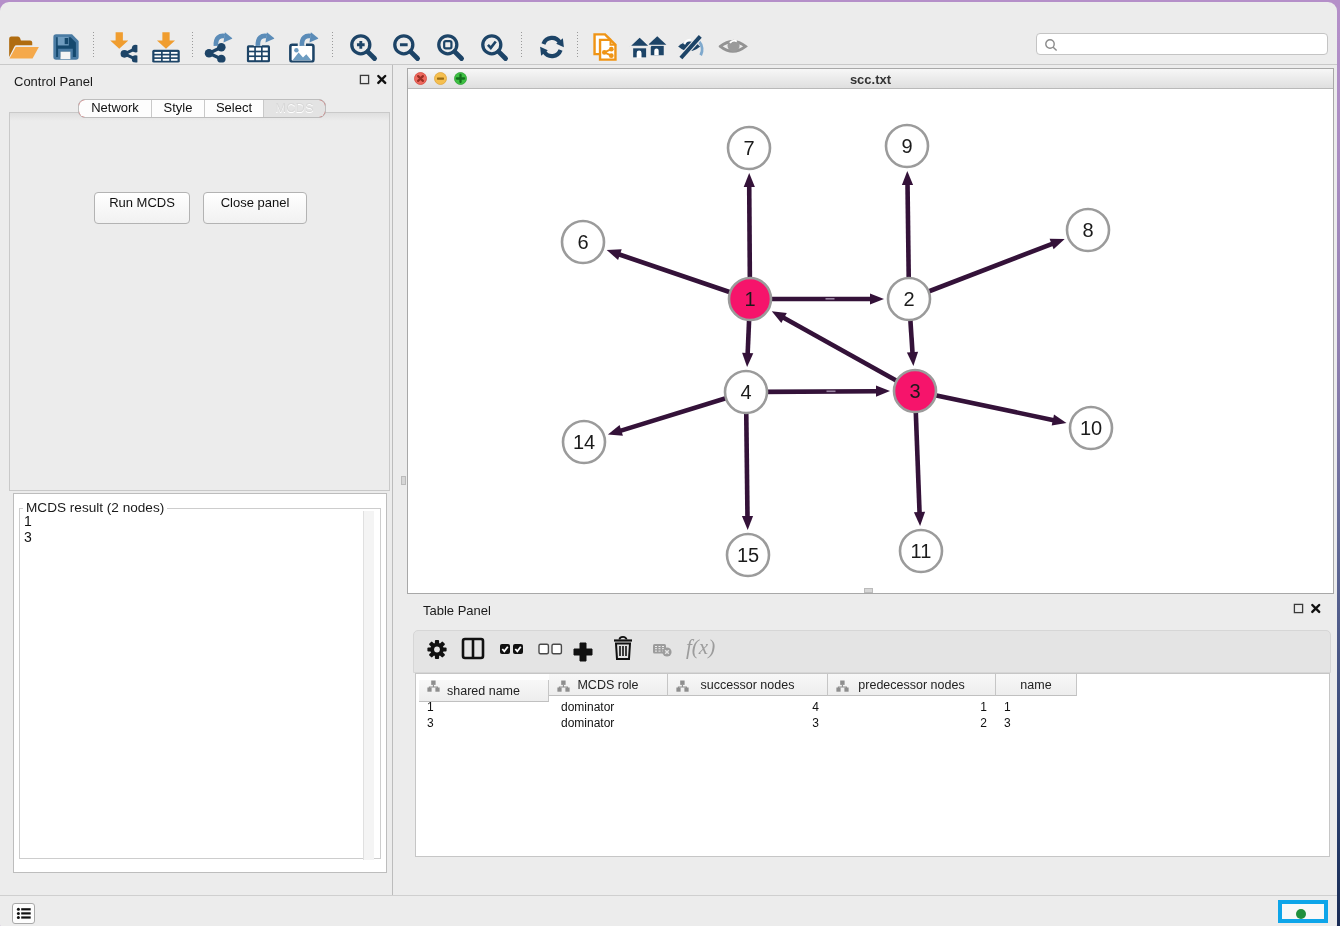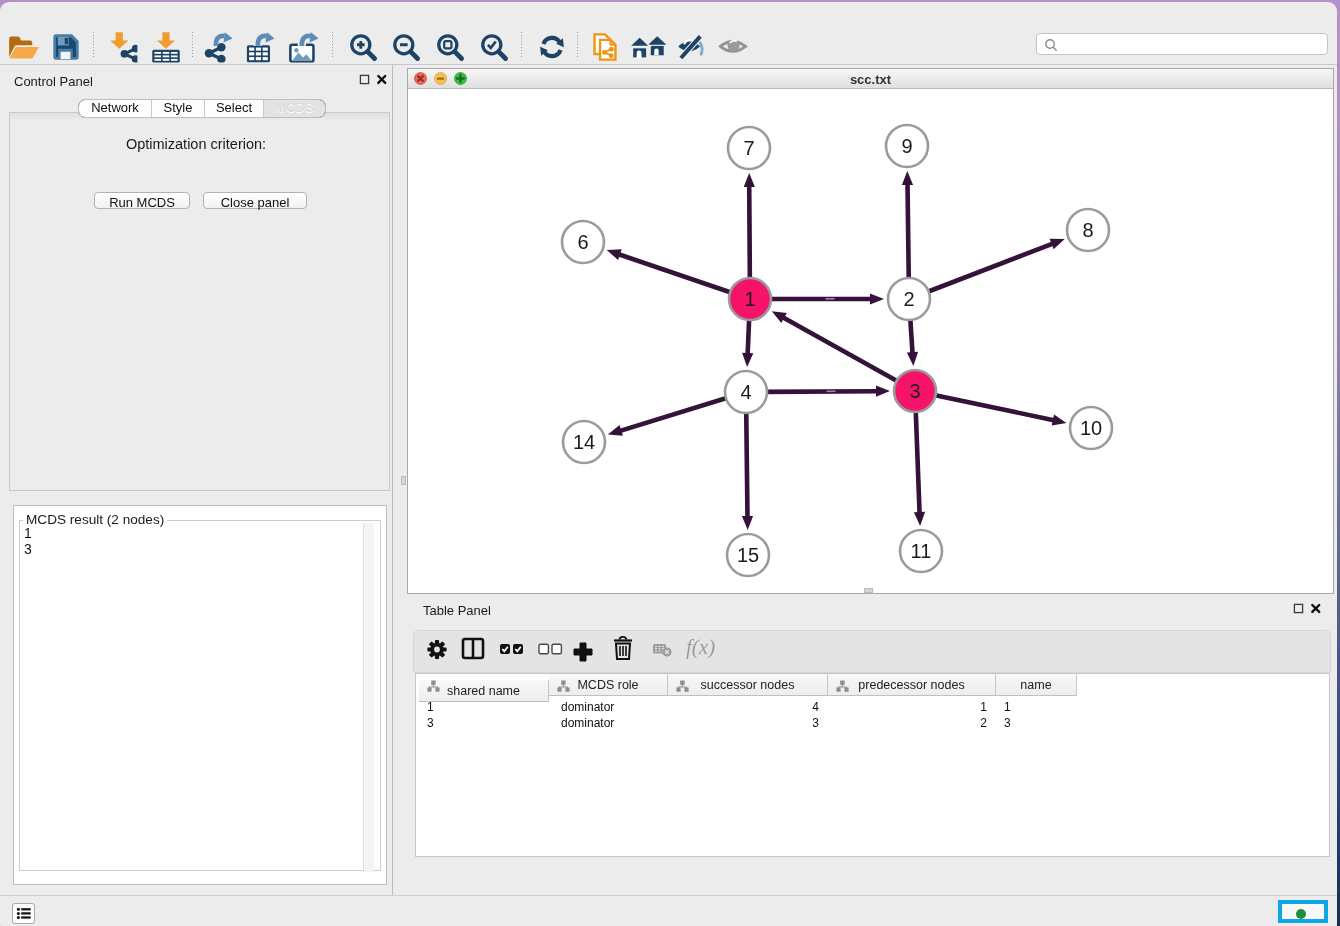--- a/index.html
+++ b/index.html
@@ -18,22 +18,22 @@
 #cpanel .hdr{position:absolute;left:14px;top:9px;font-size:13px;color:#1a1a1a;}
 #tabbox{position:absolute;left:9px;top:47px;width:381px;height:379px;border:1px solid #c9c9c9;background:#ececec;}
 #tabbox .innershadow{position:absolute;left:0;top:0;width:100%;height:8px;background:linear-gradient(#dfdfdf,#ececec);}
 .tabs{position:absolute;left:78px;top:34px;height:19px;display:flex;border-radius:7px;overflow:hidden;border:1px solid #bdbdbd;background:#b91c1c;align-items:flex-end;}
 .tab{font-size:13px;color:#111;text-align:center;line-height:18px;background:#fdfdfd;border-right:1px solid #c9c9c9;}
 .tab:last-child{border-right:none}
 .tab.sel{background:#e3e3e3;color:#d8d8d8;text-shadow:0 1px 0 #fff;}
 #optlabel{position:absolute;left:0;top:71px;width:100%;text-align:center;font-size:14.5px;color:#1a1a1a;}
 #combo{position:absolute;left:43px;top:95px;width:312px;height:22px;background:#fff;border:1px solid #b3b3b3;border-radius:4px;font-size:13.5px;color:#111;line-height:20px;padding-left:12px;}
 #combo svg{position:absolute;right:8px;top:4px;}
-.btn{position:absolute;height:17px;background:linear-gradient(#ffffff,#f1f1f1);border:1px solid #b3b3b3;border-radius:4px;font-size:13px;color:#111;text-align:center;line-height:19px;}
-#resultbox{position:absolute;left:13px;top:428px;width:374px;height:380px;background:#fff;border:1px solid #bdbdbd;margin-top:12px;}
+.btn{position:absolute;height:32px;background:linear-gradient(#ffffff,#f1f1f1);border:1px solid #b3b3b3;border-radius:4px;font-size:13px;color:#111;text-align:center;line-height:19px;}
+#resultbox{position:absolute;left:13px;top:428px;width:374px;height:380px;background:#fff;border:1px solid #bdbdbd;}
 #fieldset{position:absolute;left:5px;top:14px;width:362px;height:351px;border:1px solid #cdcdcd;}
 #legend{position:absolute;left:3px;top:-9px;background:#fff;padding:0 3px;font-size:13.6px;color:#1a1a1a;}
 #resulttext{position:absolute;left:1px;top:5px;font-size:14px;line-height:15.8px;color:#111;padding-left:3px;}
 #vscroll{position:absolute;right:6px;top:2px;width:11px;height:349px;background:#f4f4f4;border-left:1px solid #e0e0e0;}
 
 #netframe{position:absolute;left:407px;top:66px;width:927px;height:526px;border:1px solid #a8a8a8;background:#fff;}
 #nettitle{position:absolute;left:0;top:0;width:100%;height:20px;background:linear-gradient(#f7f7f7,#dfdfdf);border-bottom:1px solid #b9b9b9;}
 #nettitle .t{position:absolute;width:100%;text-align:center;top:2.5px;font-size:13px;font-weight:bold;color:#333;}
 .lamp{position:absolute;top:3px;}
 
@@ -206,21 +206,20 @@
         </svg>
     <div id="tabbox">
           <div class="innershadow"></div>
         </div>
     <div class="tabs">
           <div class="tab" style="width:73px">Network</div>
           <div class="tab" style="width:53px">Style</div>
           <div class="tab" style="width:59px">Select</div>
           <div class="tab sel" style="width:61px">MCDS</div>
         </div>
-    <div id="optlabel">Optimization criterion:</div>
     <div class="btn" style="left:94px;top:127px;width:96px;">Run MCDS</div>
     <div class="btn" style="left:203px;top:127px;width:104px;">Close panel</div>
     <div id="resultbox">
       <div id="fieldset">
         <div id="legend">MCDS result (2 nodes)</div>
         <div id="resulttext">1<br>3</div>
         <div id="vscroll"></div>
       </div>
     </div>
   </div>

